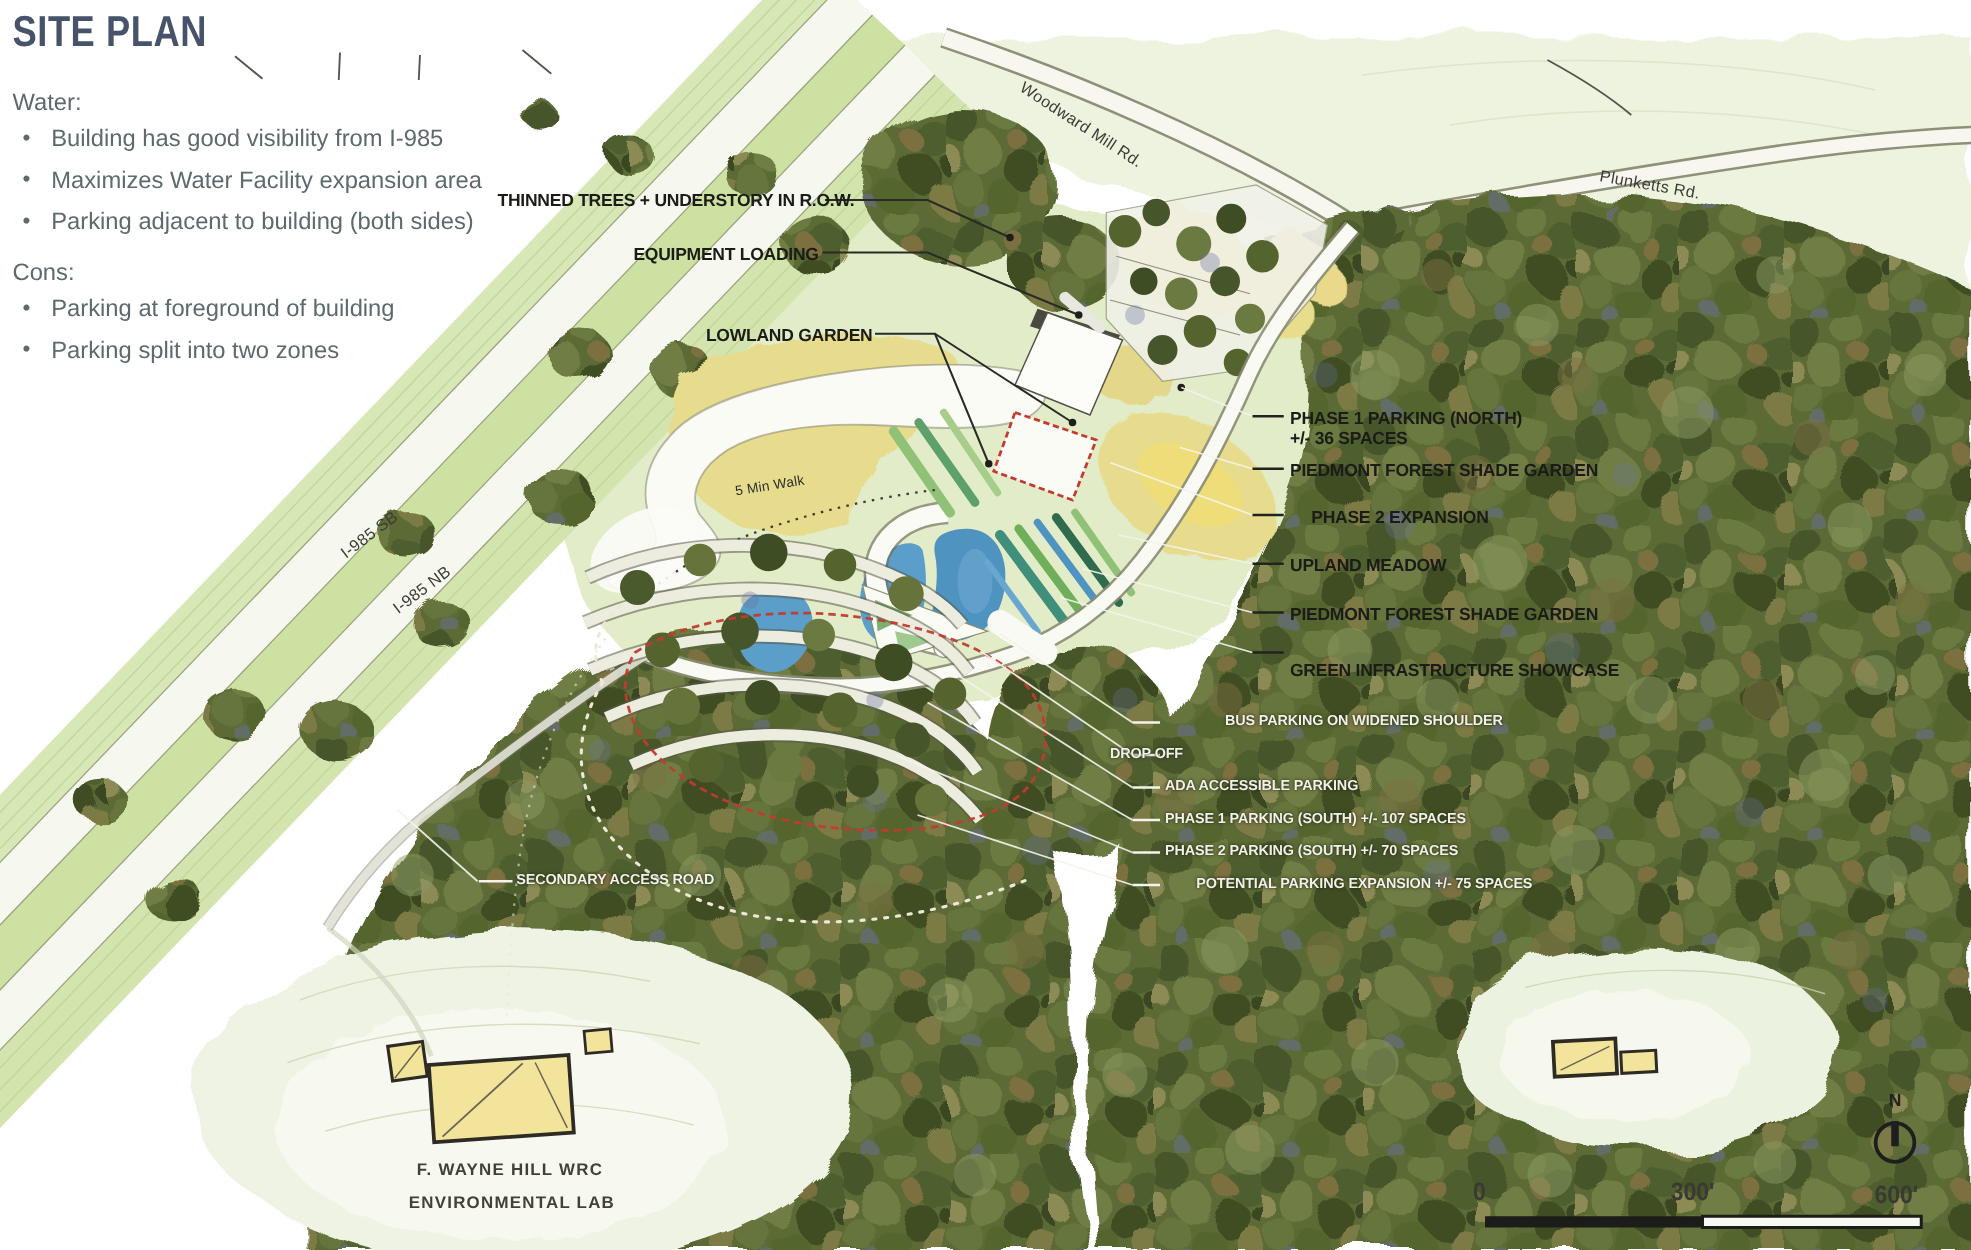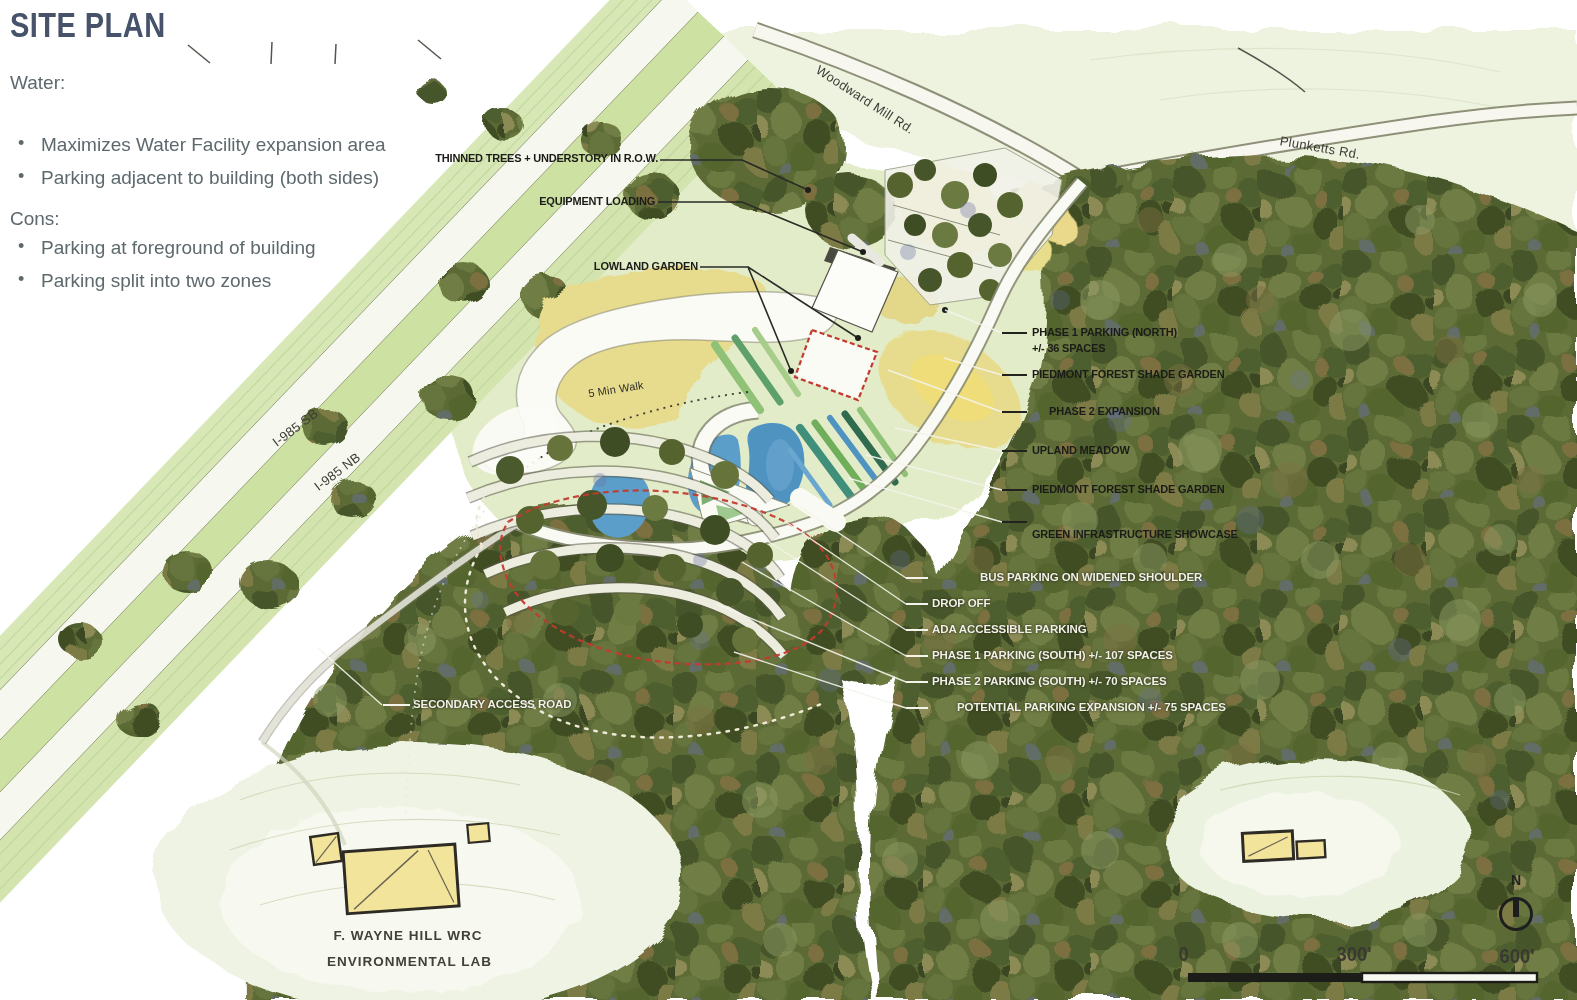--- a/index.html
+++ b/index.html
@@ -6,21 +6,21 @@
   body{width:1577px;height:1000px;background:#ffffff;position:relative;overflow:hidden;
        font-family:"Liberation Sans",sans-serif;}
   .stage{position:absolute;top:0;left:0;width:1577px;height:1000px;}
   svg.map{position:absolute;top:0;left:0;}
   .lbl{position:absolute;line-height:1.2;white-space:nowrap;}
   .title{font-size:33px;font-weight:bold;color:#47536b;letter-spacing:.5px;
          transform:scaleX(.88) scaleY(1.05);transform-origin:left top;}
   .list-head{font-size:19px;color:#5d696d;}
   .list-item{font-size:19px;color:#5d696d;padding-left:27px;}
   .list-item::before{content:"\2022";position:absolute;left:4px;top:-1px;font-size:18px;color:#5d696d;}
-  .co{font-weight:bold;font-size:11px;color:#1b1b18;letter-spacing:-.2px;}
+  .co{font-weight:bold;font-size:14px;color:#1b1b18;letter-spacing:-.2px;}
   .ra{text-align:right;}
   .cow{font-weight:bold;font-size:11.5px;color:#f2f1e8;letter-spacing:-.1px;
        text-shadow:0 0 3px rgba(35,40,20,.85),0 0 1px rgba(35,40,20,.9);}
   .roadlbl{font-size:13px;color:#3c3c36;letter-spacing:.3px;text-align:center;}
   .walklbl{font-size:11px;color:#2e2e28;letter-spacing:.2px;}
   .faclbl{font-size:13.5px;color:#43403a;letter-spacing:1px;font-weight:bold;text-align:center;}
   .scalenum{font-size:20px;font-weight:bold;color:#3a3a32;transform:scaleX(.92);}
   .northn{font-size:14px;font-weight:bold;color:#222;}
 </style>
 </head>
@@ -413,41 +413,42 @@
 
   <g>
     <circle cx="1516" cy="914" r="15.5" fill="none" stroke="#1e1e1e" stroke-width="3"></circle>
     <rect x="1513" y="897" width="6" height="20" fill="#1e1e1e"></rect>
   </g>
 </svg>
 
 <div class="lbl title" style="left:10px;top:4px;">SITE PLAN</div>
 
 <div class="lbl list-head" style="left:10px;top:72px;">Water:</div>
+<div class="lbl list-item" style="left:14px;top:101px;">Building has good visibility from I-985</div>
 <div class="lbl list-item" style="left:14px;top:167px;">Parking adjacent to building (both sides)</div>
 <div class="lbl list-item" style="left:14px;top:134px;">Maximizes Water Facility expansion area</div>
 
 <div class="lbl list-head" style="left:10px;top:208px;">Cons:</div>
 <div class="lbl list-item" style="left:14px;top:237px;text-align:center;">Parking at foreground of building</div>
 <div class="lbl list-item" style="left:14px;top:270px;">Parking split into two zones</div>
 
 <div class="lbl co ra" style="left:398px;top:152px;width:260px;">THINNED TREES + UNDERSTORY IN R.O.W.</div>
 <div class="lbl co ra" style="left:455px;top:195px;width:200px;">EQUIPMENT LOADING</div>
 <div class="lbl co ra" style="left:498px;top:260px;width:200px;">LOWLAND GARDEN</div>
 
 <div class="lbl co" style="left:1032px;top:326px;">PHASE 1 PARKING (NORTH)</div>
 <div class="lbl co" style="left:1032px;top:342px;">+/- 36 SPACES</div>
 <div class="lbl co" style="left:1032px;top:368px;">PIEDMONT FOREST SHADE GARDEN</div>
 <div class="lbl co" style="left:1032px;top:405px;padding-left:17px;">PHASE 2 EXPANSION</div>
 <div class="lbl co" style="left:1032px;top:444px;">UPLAND MEADOW</div>
 <div class="lbl co" style="left:1032px;top:483px;">PIEDMONT FOREST SHADE GARDEN</div>
 <div class="lbl co" style="left:1032px;top:515px;margin-top:13px;">GREEN INFRASTRUCTURE SHOWCASE</div>
 
 <div class="lbl cow" style="left:932px;top:571px;padding-left:48px;">BUS PARKING ON WIDENED SHOULDER</div>
-<div class="lbl cow" style="left:932px;top:597px;">DROP OFF</div>
+<div class="lbl cow" style="left:888px;top:597px;">DROP OFF</div>
 <div class="lbl cow" style="left:932px;top:623px;">ADA ACCESSIBLE PARKING</div>
 <div class="lbl cow" style="left:932px;top:649px;">PHASE 1 PARKING (SOUTH) +/- 107 SPACES</div>
 <div class="lbl cow" style="left:932px;top:675px;">PHASE 2 PARKING (SOUTH) +/- 70 SPACES</div>
 <div class="lbl cow" style="left:932px;top:701px;margin-left:25px;">POTENTIAL PARKING EXPANSION +/- 75 SPACES</div>
 <div class="lbl cow" style="left:413px;top:698px;">SECONDARY ACCESS ROAD</div>
 
 <div class="lbl roadlbl" style="left:790px;top:92px;width:150px;transform:rotate(33deg);">Woodward Mill Rd.</div>
 <div class="lbl roadlbl" style="left:1255px;top:140px;width:130px;transform:rotate(10deg);">Plunketts Rd.</div>
 <div class="lbl roadlbl" style="left:248px;top:420px;width:95px;transform:rotate(-37deg);">I-985 SB</div>
 <div class="lbl roadlbl" style="left:290px;top:464px;width:95px;transform:rotate(-37deg);">I-985 NB</div>

